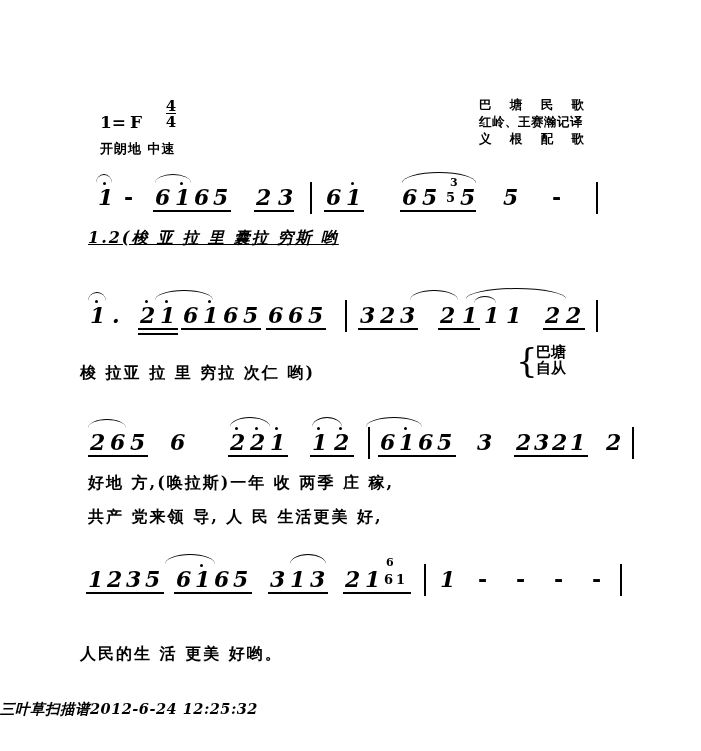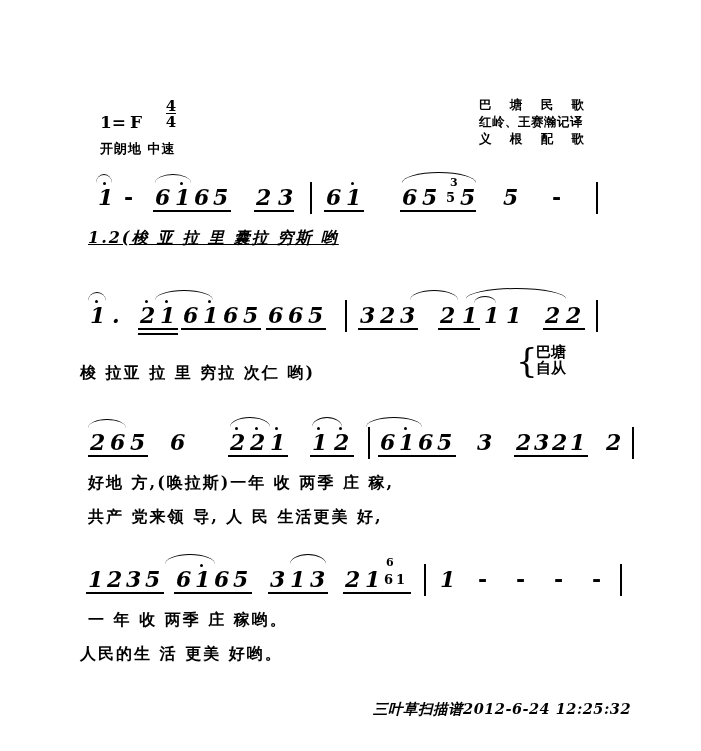--- a/index.html
+++ b/index.html
@@ -142,26 +142,25 @@
     position: absolute;
     font-size: 15px;
     font-weight: bold;
     line-height: 20px;
   }
   
   .footer {
     position: absolute;
     top: 700px;
     left: 0; width: 611px;
-    text-align: right;
+    text-align: left;
     font-size: 14.5px;
     font-weight: bold;
     font-style: italic;
     letter-spacing: 0.5px;
-    margin-left: 20px;
   }
   
   .triplet {
     position: absolute;
     font-size: 11px;
     font-weight: bold;
     font-style: normal;
   }
 </style>
 </head>
@@ -364,19 +363,18 @@
 
     <div class="bar" style="left:424px;top:12px;height:32px;"></div>
 
     <div class="note" style="left:440px;top:14px;">1</div>
     <div class="dash" style="left:478px;top:14px;">-</div>
     <div class="dash" style="left:516px;top:14px;">-</div>
     <div class="dash" style="left:554px;top:14px;">-</div>
     <div class="dash" style="left:592px;top:14px;">-</div>
     <div class="bar" style="left:620px;top:12px;height:32px;"></div>
 
-    <div class="lyrics" style="left:88px;top:58px;letter-spacing:2px;">一 年  收 两季 庄  稼哟。</div>
     <div class="lyrics" style="left:80px;top:92px;letter-spacing:2px;">人民的生 活   更美 好哟。</div>
   </div>
 
   <div class="footer">三叶草扫描谱2012-6-24 12:25:32</div>
 
 </div>
 
 </body></html>

